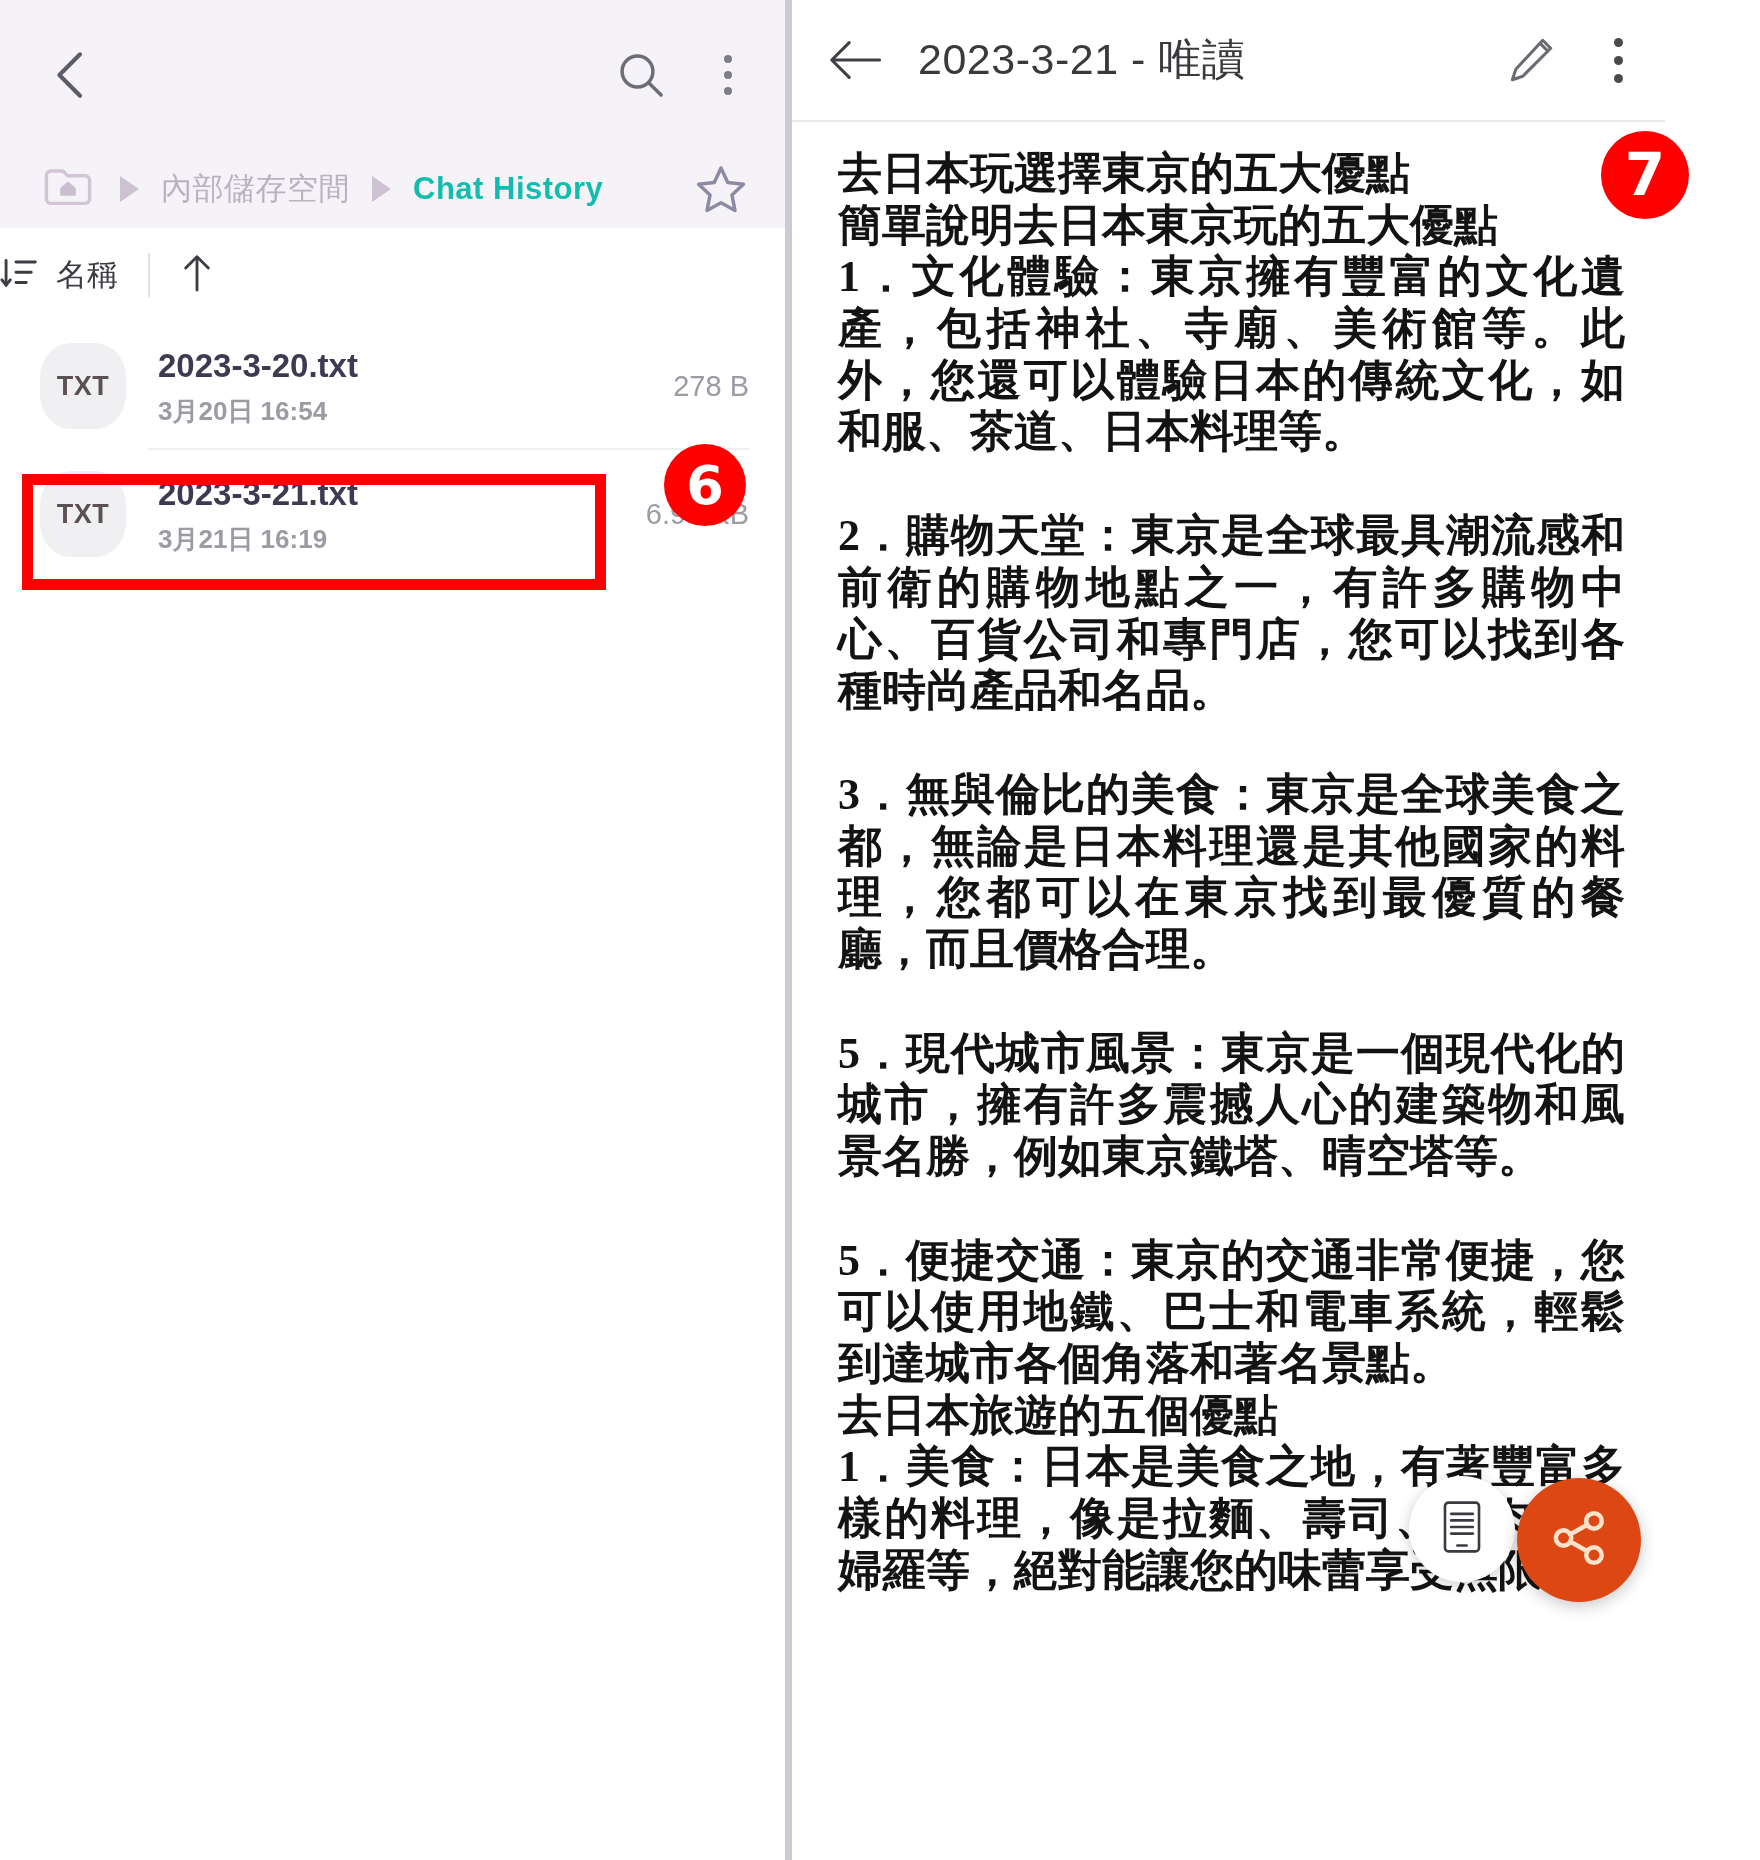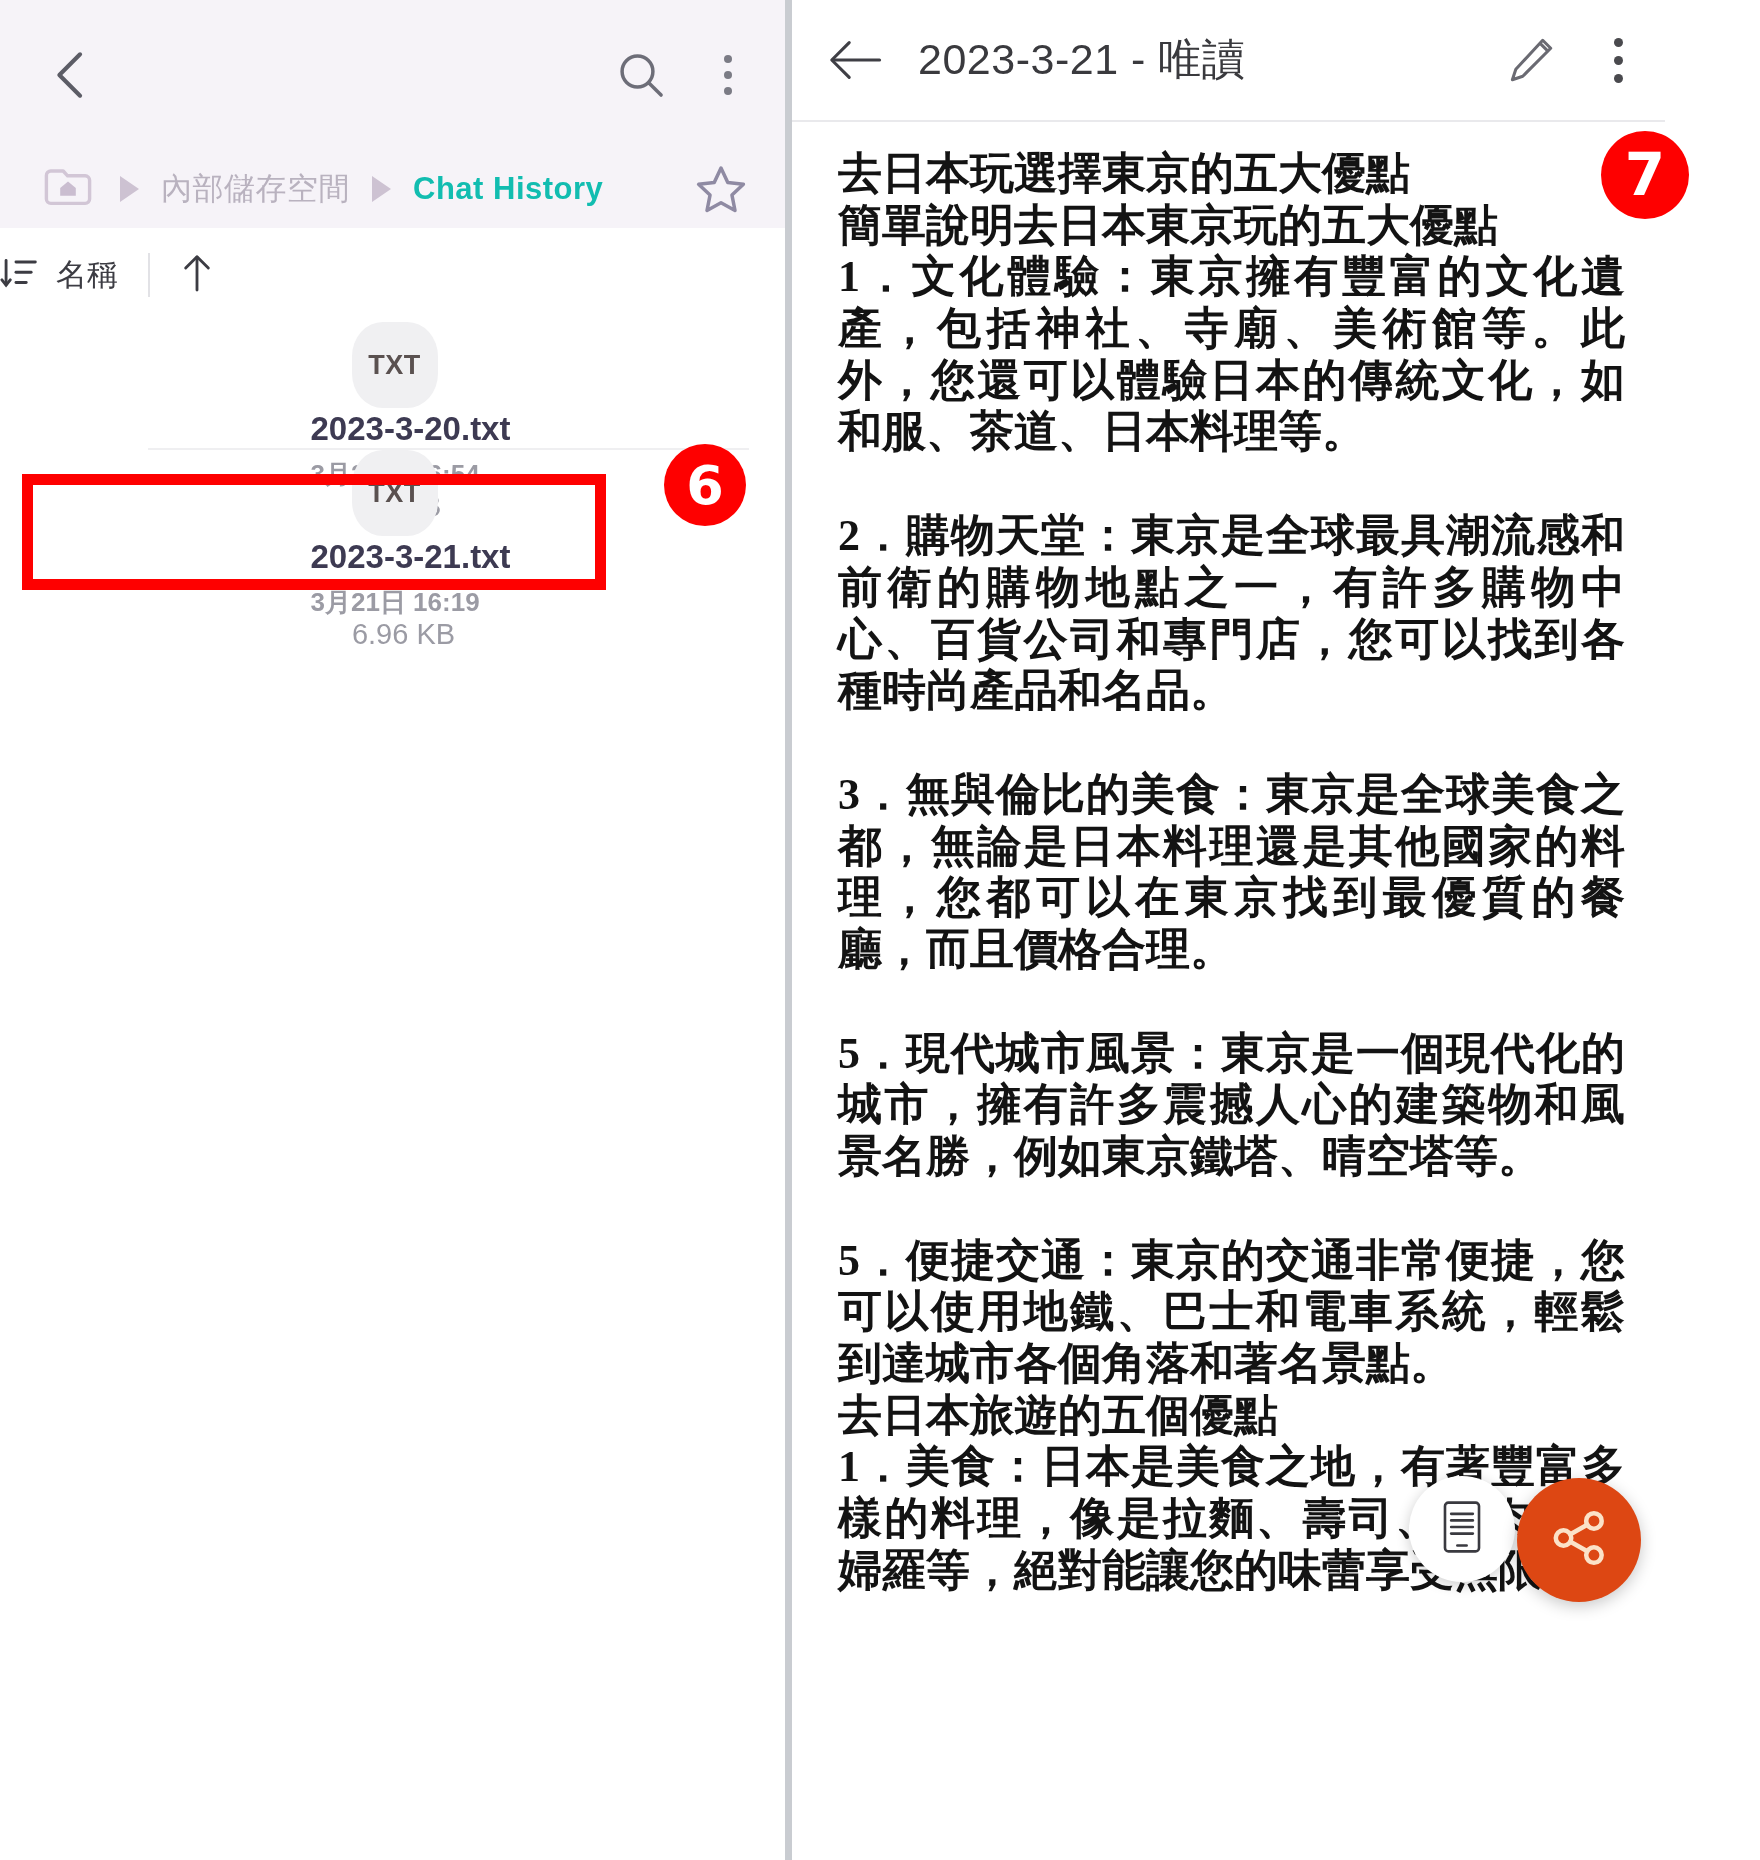--- a/index.html
+++ b/index.html
@@ -85,21 +85,20 @@
   .sort-dir{ width:34px; height:44px; }
 
   
   .file-list{ background:#fff; }
   .file-row{
     height:128px;
     display:flex; align-items:center;
     padding:0 36px 0 40px;
     position:relative;
     cursor:pointer;
-    flex-direction:column;
   }
   .file-row:after{
     content:"";
     position:absolute; left:148px; right:36px; bottom:0;
     height:2px; background:#efeff1;
   }
   .file-row:last-child:after{ display:none; }
   .txt-icon{
     width:86px; height:86px; flex:0 0 auto;
     background:#f0f0f2;

